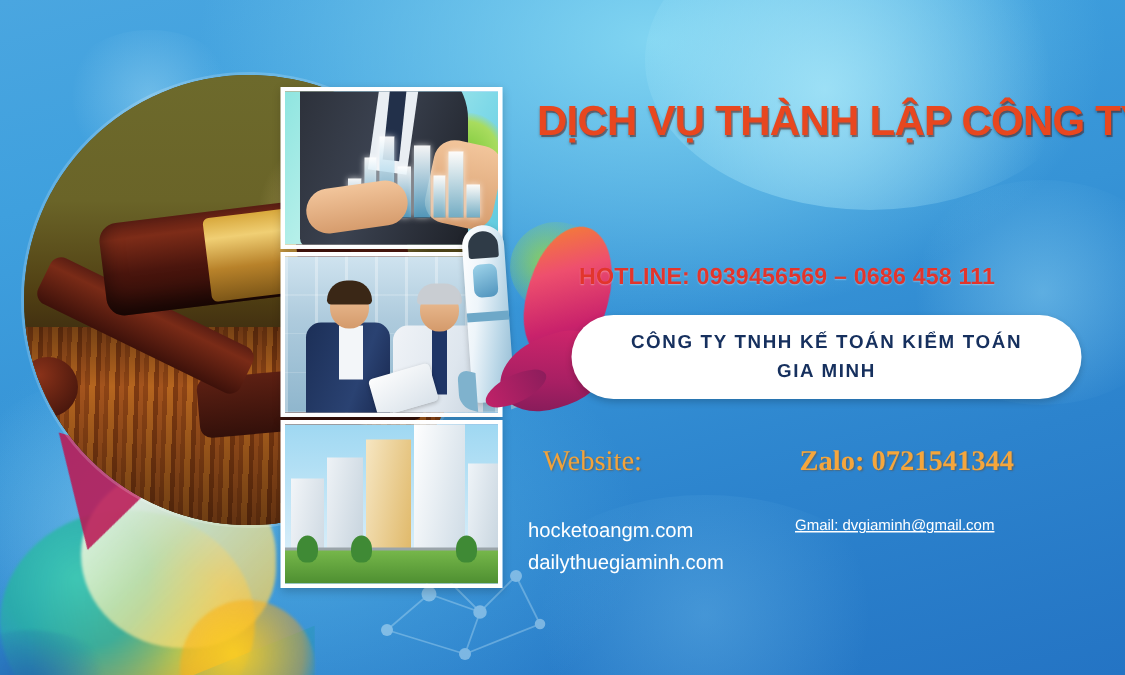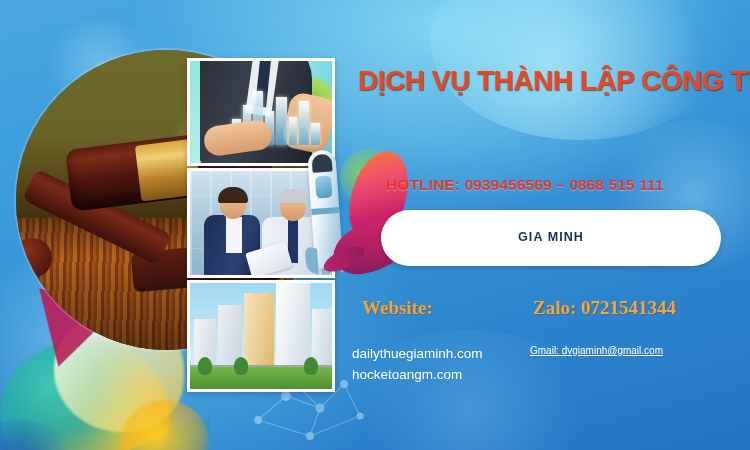--- a/index.html
+++ b/index.html
@@ -250,21 +250,21 @@
     box-shadow:0 2px 5px rgba(0,0,0,.20);
   }
   #company-pill .line {
     font-size:12.5px; font-weight:bold; letter-spacing:1.1px;
     color:#16305e; line-height:1.55; white-space:nowrap;
   }
 
   #website-label {
     position:absolute; left:362px; top:297px;
     font-family:"Liberation Serif", serif;
-    font-size:19px; font-weight:bold; color:#f3a33a;
+    font-size:19px; font-weight:normal; color:#f3a33a;
     text-shadow:1px 1px 1px rgba(120,60,0,.35);
   }
   #zalo {
     position:absolute; left:533px; top:297px;
     font-family:"Liberation Serif", serif;
     font-size:19px; font-weight:bold; color:#f5a63c;
     text-shadow:1px 1px 1px rgba(120,60,0,.35);
     white-space:nowrap;
   }
 
@@ -389,29 +389,30 @@
 
   <div id="green-splash"></div>
   <div id="ribbon">
     <div class="r1"></div>
     <div class="r2"></div>
     <div class="r3"></div>
   </div>
 
   <div id="main-title">DỊCH VỤ THÀNH LẬP CÔNG TY</div>
 
-  <div id="hotline">HOTLINE: 0939456569 – 0868 515 111</div>
+  <div id="hotline">HOTLINE: 0939456569 – 0686 458 111</div>
 
   <div id="company-pill">
+    <div class="line">CÔNG TY TNHH KẾ TOÁN KIỂM TOÁN</div>
     <div class="line">GIA MINH</div>
   </div>
 
   <div id="website-label">Website:</div>
   <div id="zalo">Zalo: 0721541344</div>
 
   <div id="website-list">
+    <div>hocketoangm.com</div>
     <div>dailythuegiaminh.com</div>
-    <div>hocketoangm.com</div>
   </div>
 
   <div id="gmail">Gmail: dvgiaminh@gmail.com</div>
 
 </div>
 
 </body></html>

